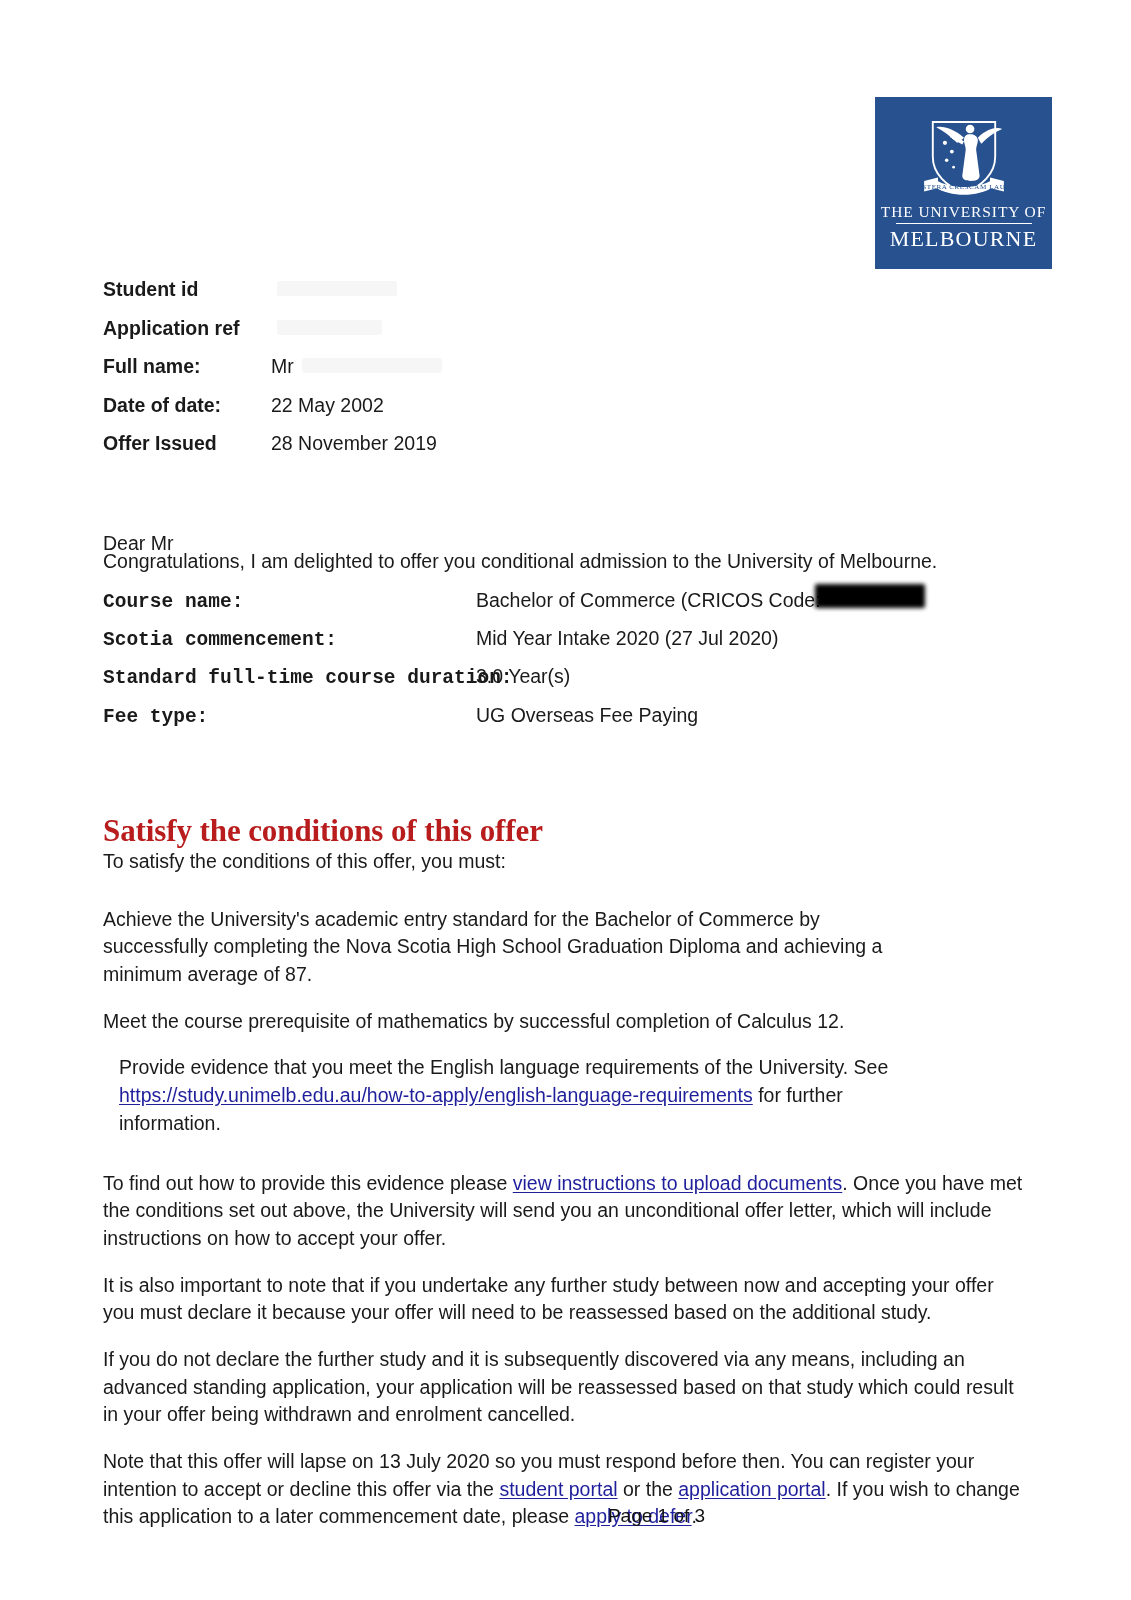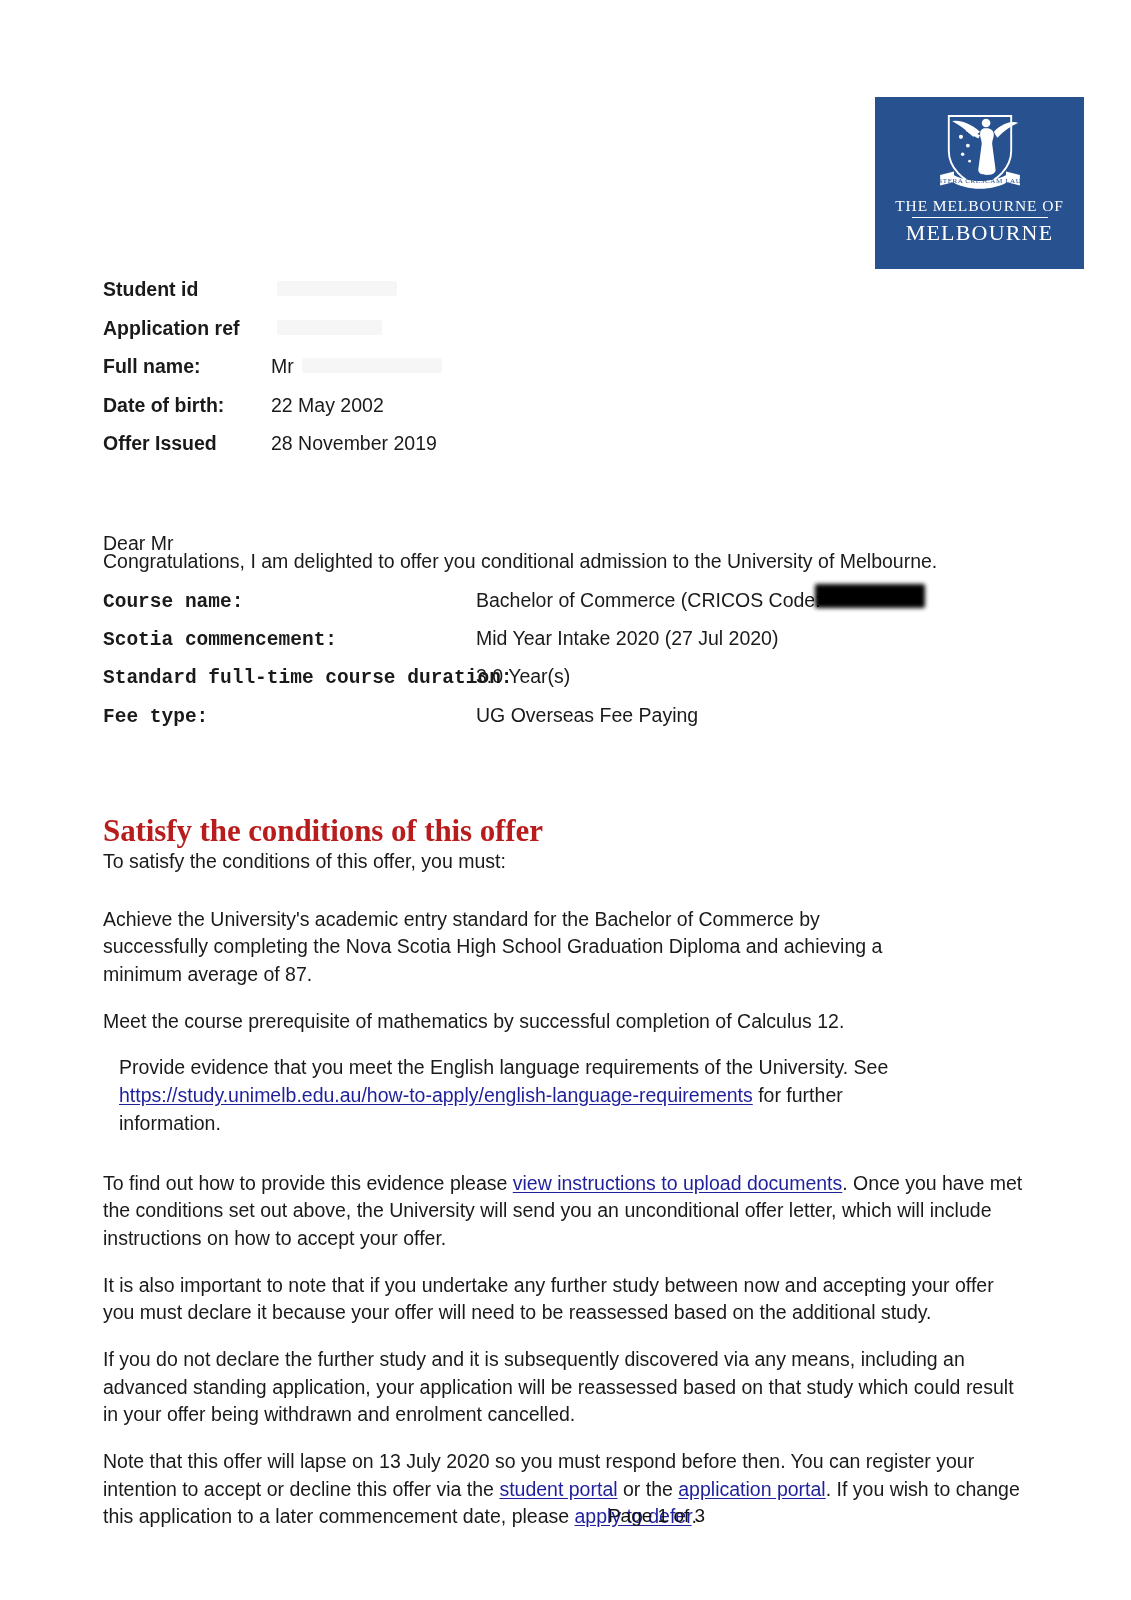--- a/index.html
+++ b/index.html
@@ -19,28 +19,29 @@
     background: #ffffff;
     overflow: hidden;
     box-sizing: border-box;
   }
 
   
   .logo-block {
     position: absolute;
     left: 875px;
     top: 97px;
-    width: 209px;
+    width: 177px;
     height: 172px;
     background: #27518f;
     color: #ffffff;
     display: flex;
     flex-direction: column;
     align-items: center;
     justify-content: flex-start;
+    padding-top: 6px;
     box-sizing: border-box;
   }
   .crest {
     width: 104px;
     height: 104px;
     display: block;
   }
   .logo-line1 {
     font-family: "Liberation Serif", serif;
     font-size: 15.5px;
@@ -238,21 +239,21 @@
         <path d="M60 44 L48 38 L46 41 L58 48 Z"></path>
       </g>
 
       <g>
         <path d="M14 90 L30 86 L30 98 L14 102 Z" fill="#ffffff"></path>
         <path d="M106 90 L90 86 L90 98 L106 102 Z" fill="#ffffff"></path>
         <path d="M26 88 C45 100 75 100 94 88 L94 97 C75 109 45 109 26 97 Z" fill="#ffffff"></path>
       </g>
       <text x="60" y="99" font-family="Liberation Serif, serif" font-size="8.2" fill="#27518f" text-anchor="middle" letter-spacing="0.6">POSTERA CRESCAM LAUDE</text>
     </svg>
-    <div class="logo-line1">THE MELBOURNE OF</div>
+    <div class="logo-line1">THE UNIVERSITY OF</div>
     <div class="logo-rule"></div>
     <div class="logo-line2">MELBOURNE</div>
   </div>
 
   <div class="id-block">
     <div class="id-row">
       <span class="id-label">Student id</span>
       <span class="id-value"></span>
       <span class="redact-faint" style="width:120px; margin-left:6px;"></span>
     </div>
@@ -260,21 +261,21 @@
       <span class="id-label">Application ref</span>
       <span class="id-value"></span>
       <span class="redact-faint" style="width:105px; margin-left:6px;"></span>
     </div>
     <div class="id-row">
       <span class="id-label">Full name:</span>
       <span class="id-value">Mr</span>
       <span class="redact-faint" style="width:140px; margin-left:8px;"></span>
     </div>
     <div class="id-row">
-      <span class="id-label">Date of birth:</span>
+      <span class="id-label">Date of date:</span>
       <span class="id-value">22 May 2002</span>
     </div>
     <div class="id-row">
       <span class="id-label">Offer Issued</span>
       <span class="id-value">28 November 2019</span>
     </div>
   </div>
 
   <div class="salutation">Dear Mr</div>
   <div class="intro">Congratulations, I am delighted to offer you conditional admission to the University of Melbourne.</div>

